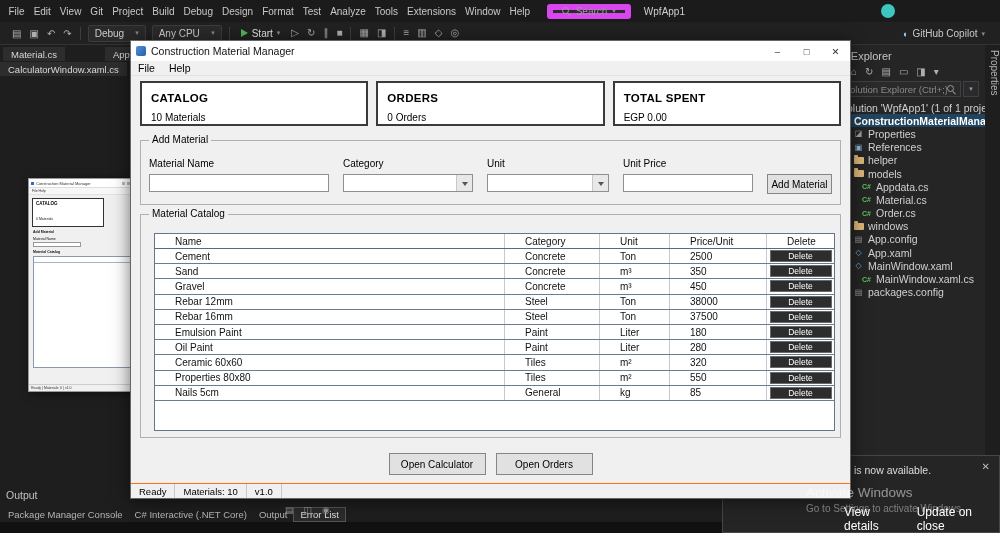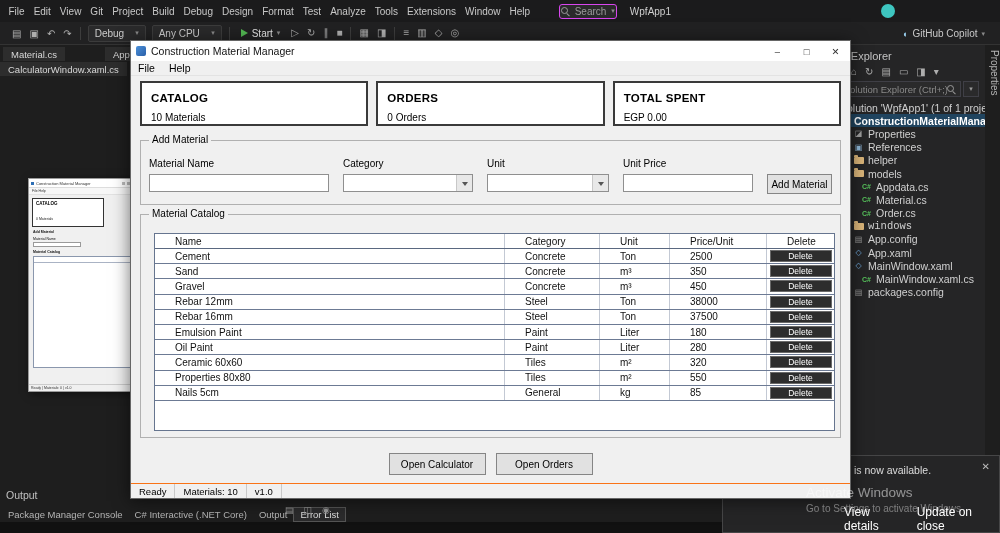--- a/index.html
+++ b/index.html
@@ -4,22 +4,22 @@
 <style>
 *{margin:0;padding:0;box-sizing:border-box}
 html,body{background:#2a2a2a}
 #screen{position:relative;width:1000px;height:533px;background:#1e1e1e;overflow:hidden;
   font-family:"Liberation Sans",sans-serif;-webkit-font-smoothing:antialiased}
 
 .vs-titlebar{position:absolute;left:0;top:0;width:100%;height:22px;background:#1b1b1c;
   display:flex;align-items:center;color:#c8c8c8;font-size:10px;z-index:1}
 .vs-menu{display:flex;align-items:center;padding-left:4px}
 .vs-menu span{padding:3px 4.5px;white-space:nowrap;cursor:default}
-.vs-search{display:flex;align-items:center;gap:5px;background:#2a2a2b;border:1px solid #d946ef;
-  border-radius:3px;height:15px;padding:0 1px;margin-left:24px;color:#9a9a9a;font-size:10px}
+.vs-search{display:flex;align-items:center;gap:5px;background:#2a2a2b;border:6px solid #d946ef;
+  border-radius:3px;height:15px;padding:0 9px;margin-left:12px;color:#9a9a9a;font-size:10px}
 .dd{font-size:7px;color:#8a8a8a}
 .vs-wintitle{margin-left:13px;color:#cfcfcf;font-size:10px}
 .avatar{position:absolute;left:881px;top:4px;width:14px;height:14px;border-radius:50%;background:#3ec6c0}
 .mag{position:relative;width:9px;height:9px;flex:none}
 .mag::before{content:"";position:absolute;left:0;top:0;width:5px;height:5px;border:1.2px solid #9a9a9a;border-radius:50%}
 .mag::after{content:"";position:absolute;left:6px;top:6px;width:3.5px;height:1.3px;background:#9a9a9a;
   transform:rotate(45deg);transform-origin:0 0}
 
 .vs-toolbar{position:absolute;left:0;top:22px;width:100%;height:23px;background:#212122;
   border-bottom:1px solid #333;display:flex;align-items:center;padding-left:8px;
@@ -288,21 +288,21 @@
           <span>Appdata.cs</span>
         </div>
         <div class="trow" style="padding-left: 60px;">
           <span class="ti cs">C#</span>
           <span>Material.cs</span>
         </div>
         <div class="trow" style="padding-left: 60px;">
           <span class="ti cs">C#</span>
           <span>Order.cs</span>
         </div>
-        <div class="trow" style="padding-left: 52px; font-family: Liberation Mono, monospace;">
+        <div class="trow" style="padding-left: 52px;">
           <span class="ti folder">
             <i class="fold"></i>
           </span>
           <span>windows</span>
         </div>
         <div class="trow" style="padding-left: 52px;">
           <span class="ti config">▤</span>
           <span>App.config</span>
         </div>
         <div class="trow" style="padding-left: 52px;">

